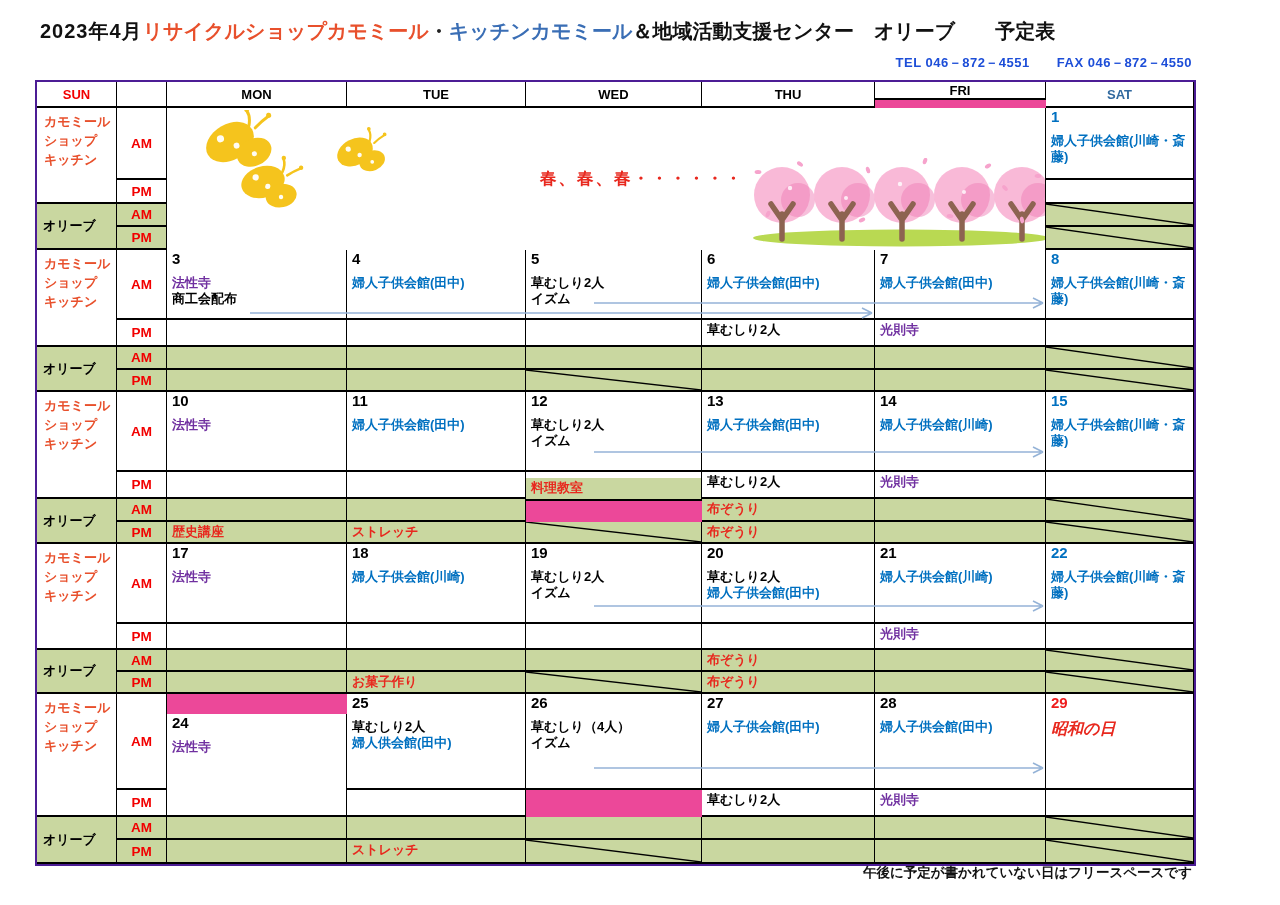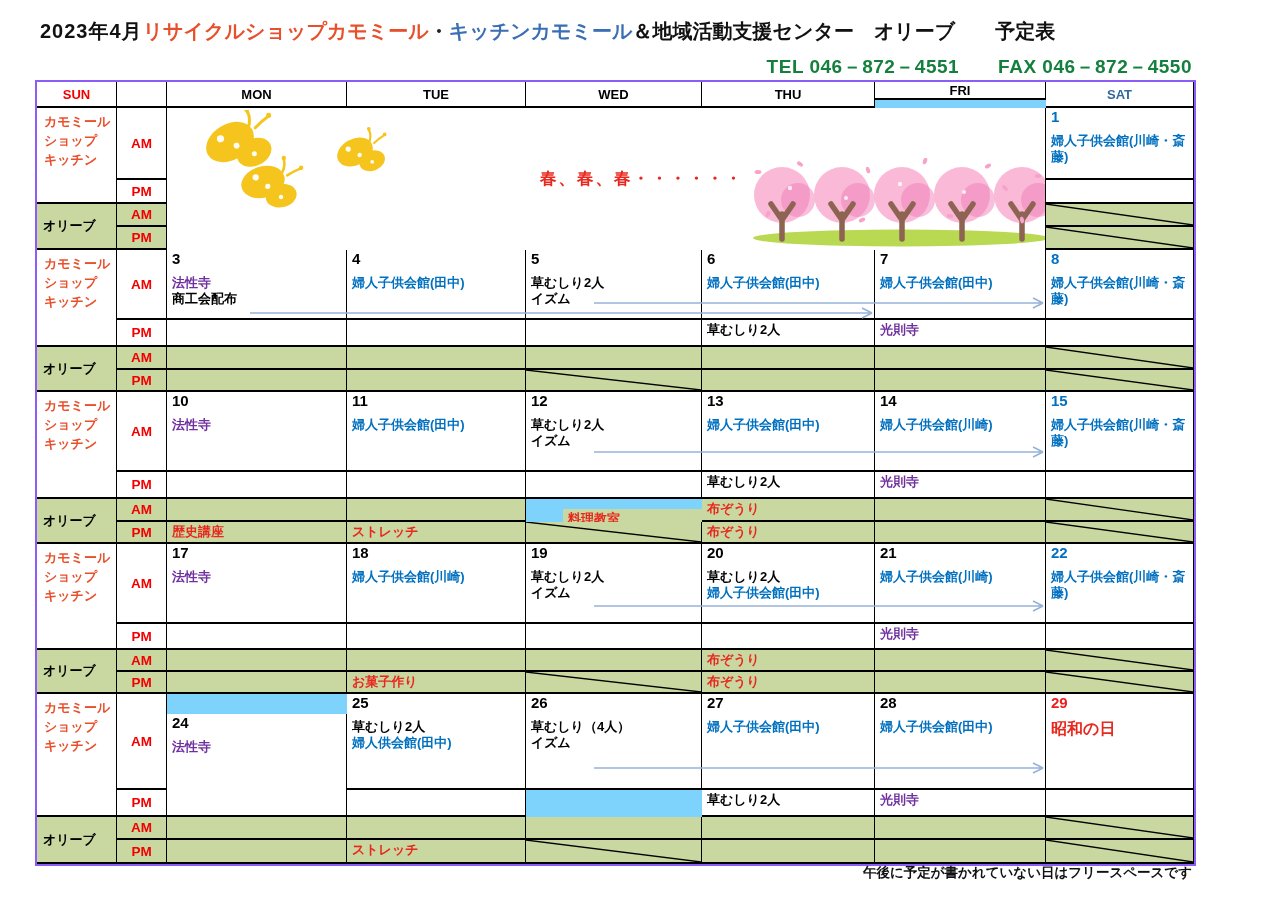--- a/index.html
+++ b/index.html
@@ -9,38 +9,38 @@
     -webkit-font-smoothing:antialiased;
   }
   
   #title-bar{position:absolute;left:40px;top:18px;font-size:20px;font-weight:700;color:#111;white-space:nowrap;}
   #title-bar .seg{margin:0;}
   .t-month{letter-spacing:1px;margin-right:14px;}
   .t-shop{color:#e8502c;}
   .t-dot{color:#222;}
   .t-kitchen{color:#3a6eb5;}
   .t-rest{color:#111;}
-  #contact-line{position:absolute;top:54px;right:88px;font-size:19px;font-weight:700;color:#15803d;letter-spacing:.5px;}
+  #contact-line{position:absolute;top:54px;right:88px;font-size:13px;font-weight:700;color:#1d4ed8;letter-spacing:.5px;}
   #footer-note{position:absolute;top:864px;right:88px;font-size:13.5px;font-weight:700;color:#111;}
   
-  #calendar{position:absolute;left:35px;top:80px;width:1157px;height:782px;border:2px solid #8b5cf6;background:#7dd3fc;}
+  #calendar{position:absolute;left:35px;top:80px;width:1157px;height:782px;border:2px solid #4c1d95;background:#ec4899;}
   .cell{position:absolute;box-sizing:border-box;border-right:1px solid #000;border-bottom:2px solid #000;background:#fff;overflow:hidden;}
   .cell.green{background:#c9d7a0;}
   .hdr{display:flex;align-items:center;justify-content:center;font-weight:700;font-size:13px;color:#000;}
   .hdr.sunh{color:#f20000;}
   .hdr.sath{color:#31699f;}
   .cham{color:#e8502c;font-weight:700;font-size:13px;line-height:1.45;padding:5px 2px 0 7px;}
   .olab{font-weight:700;font-size:13px;color:#000;display:flex;align-items:center;padding-left:6px;}
   .ampm{color:#f20000;font-weight:700;font-size:13.5px;display:flex;align-items:center;justify-content:center;}
   .daycell{padding:1px 3px 0 5px;font-weight:700;font-size:13px;line-height:1.3;color:#000;}
   .date{font-size:15px;line-height:1.1;font-weight:700;}
   .evs{margin-top:7px;}
   .pmcell .evs,.ocell .evs{margin-top:1px;}
   .ev{white-space:normal;}
-  .ev.big{font-size:16px;margin-top:2px;}
+  .ev.big{font-size:16px;margin-top:2px;font-style:italic;}
   .c-black{color:#000;}
   .c-blue{color:#0070c0;}
   .c-purple{color:#7030a0;}
   .c-red{color:#e8281e;}
   .d-black{color:#000;}
   .d-blue{color:#0070c0;}
   .d-red{color:#ee1c1c;}
   .diag{position:absolute;left:0;top:0;width:100%;height:100%;pointer-events:none;}
   .spring{position:absolute;left:373px;top:60px;color:#e8281e;font-weight:700;font-size:16.5px;letter-spacing:2px;}
   .decor{position:absolute;pointer-events:none;}
@@ -326,21 +326,21 @@
     <div class="cell daycell" style="left: 489px; top: 310px; width: 176px; height: 80px;">
       <div class="date d-black">12</div>
       <div class="evs">
         <div class="ev c-black">草むしり2人</div>
         <div class="ev c-black">イズム</div>
       </div>
     </div>
     <div class="cell daycell pmcell" style="left: 489px; top: 390px; width: 176px; height: 27px;">
       <div class="evs"></div>
     </div>
-    <div class="cell green daycell ocell" style="left: 489px; top: 427px; width: 176px; height: 17px; margin-left: 37px;">
+    <div class="cell green daycell ocell" style="left: 489px; top: 396px; width: 176px; height: 23px;">
       <div class="evs">
         <div class="ev c-red">料理教室</div>
       </div>
     </div>
     <div class="cell green daycell ocell" style="left: 489px; top: 440px; width: 176px; height: 22px;">
       <div class="evs"></div>
       <svg class="diag" viewBox="0 0 100 100" preserveAspectRatio="none">
         <line x1="0" y1="0" x2="100" y2="100" stroke="#000" stroke-width="1.3" vector-effect="non-scaling-stroke"></line>
       </svg>
     </div>

